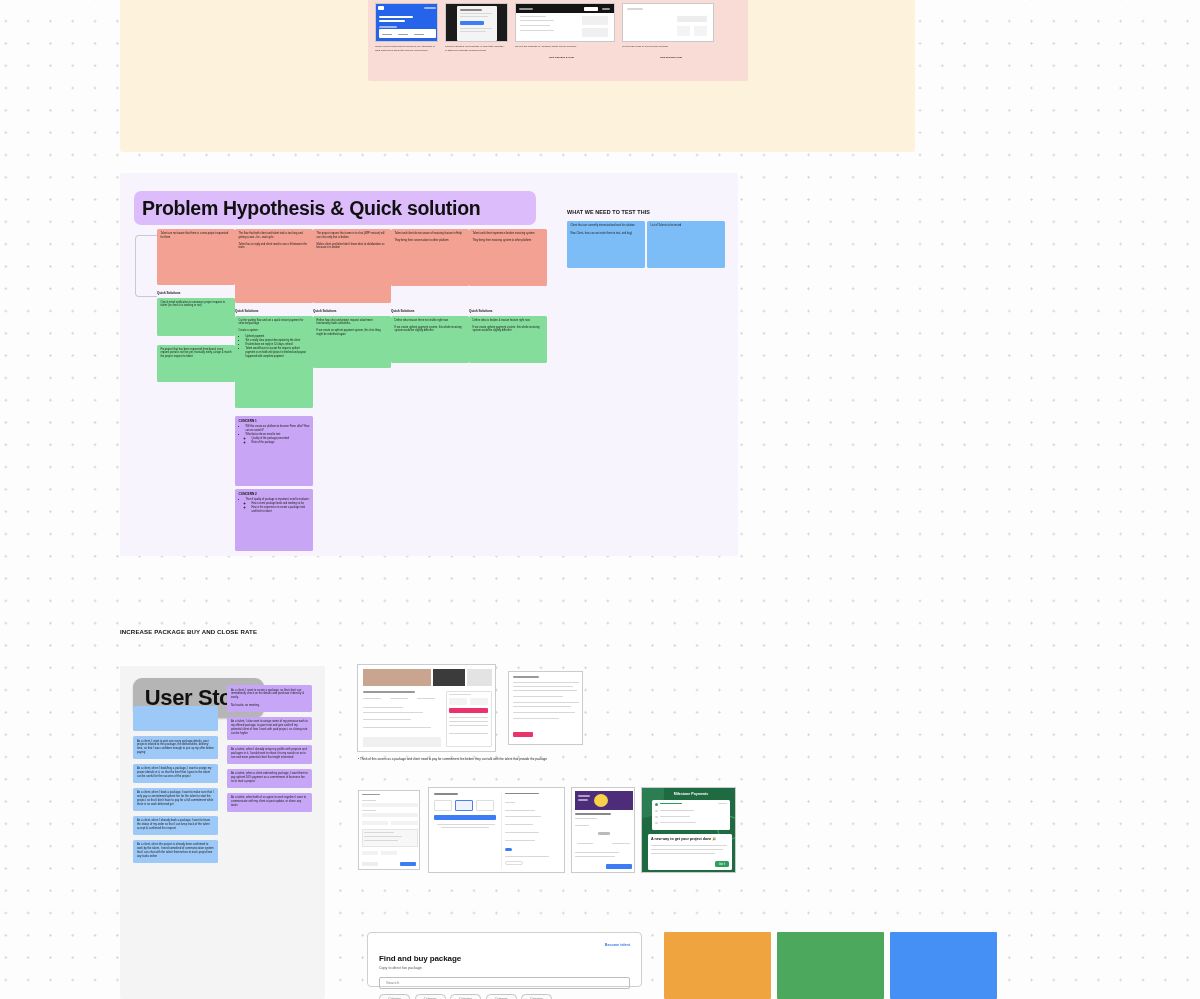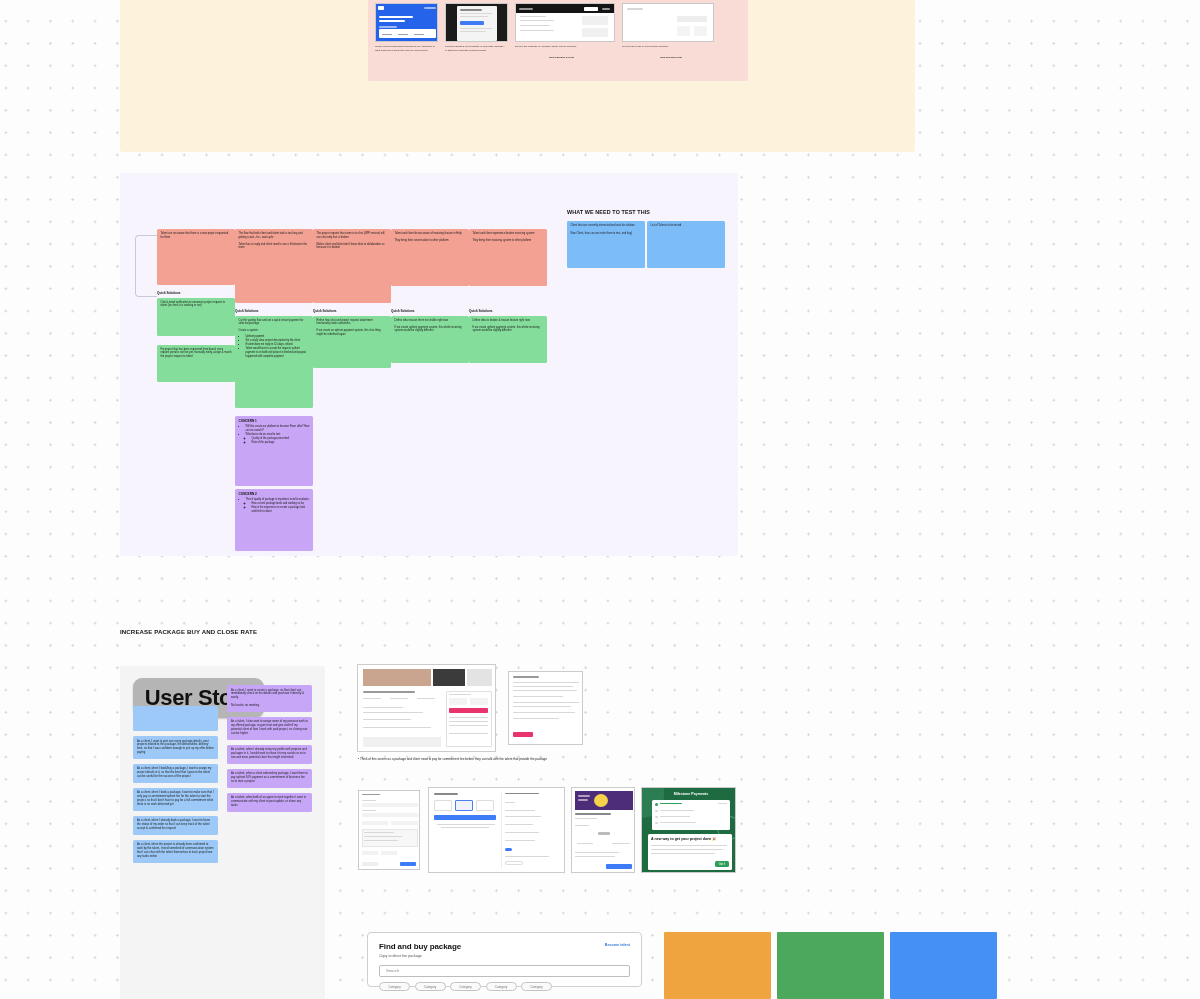--- a/index.html
+++ b/index.html
@@ -103,21 +103,21 @@
   .s-blue { background: #9cc9f7; border-radius: 1.5px; padding: 3.5px 4px; margin-bottom: 5px; }
   .s-violet { background: #c7a6f7; border-radius: 1.5px; padding: 3.5px 4px; margin-bottom: 5px; }
   .s-blue .txt, .s-violet .txt { font-size: 2.75px; line-height: 1.45; }
 
   
   .ann { position: absolute; font-size: 3.1px; color: #222; line-height: 1.45; }
 
   
   #buy-card {
     position: absolute; left: 367px; top: 932px; width: 275px; height: 55px;
-    background: #fff; border: 1px solid #cfcfcf; border-radius: 4px; padding: 9px 11px;
+    background: #fff; border: 1px solid #cfcfcf; border-radius: 4px; padding: 21px 11px;
   }
   #buy-title { font-size: 8px; font-weight: bold; color: #111; letter-spacing: -.1px; }
   #buy-sub { font-size: 3.6px; color: #555; margin-top: 2.5px; }
   #buy-search {
     margin-top: 7px; height: 12px; border: 1px solid #bdbdbd; border-radius: 2px;
     display: flex; align-items: center; padding-left: 6px;
     font-size: 4.2px; color: #8a8a8a;
   }
   #buy-link {
     position: absolute; right: 11px; top: 10px;
@@ -201,20 +201,23 @@
       <div class="shot-caption" style="left:77px; top:71px; width:62px;">Project request is not negotiate or about the package, or start from package submit request</div>
       <div class="shot-caption" style="left:147px; top:71px; width:62px;">Review the package in i forward, talent can do package</div>
       <div class="shot-caption" style="left:254px; top:71px; width:62px;">our top flag email or payment for package</div>
       <div class="shot-caption" style="left:181px; top:82px; font-weight:bold;">Next package &amp; form</div>
       <div class="shot-caption" style="left:292px; top:82px; font-weight:bold;">New package form</div>
     </div>
   </div>
 
   <div class="frame" id="sec-hypothesis">
 
+    <div id="hyp-title">
+      <span>Problem Hypothesis &amp; Quick solution</span>
+    </div>
 
     <div id="test-head">WHAT WE NEED TO TEST THIS</div>
 
     <div class="hook" style="left:15px; top:62px; width:22px; height:62px;"></div>
 
     <div class="hyp-col" style="left:37px; top:56px;">
       <div class="note p-note" style="position:relative; height:56px;">
         <div class="txt">Talent are not aware that there is a new project requested for them</div>
       </div>
       <div class="qs-label" style="margin-top:6px;">Quick Solutions</div>

